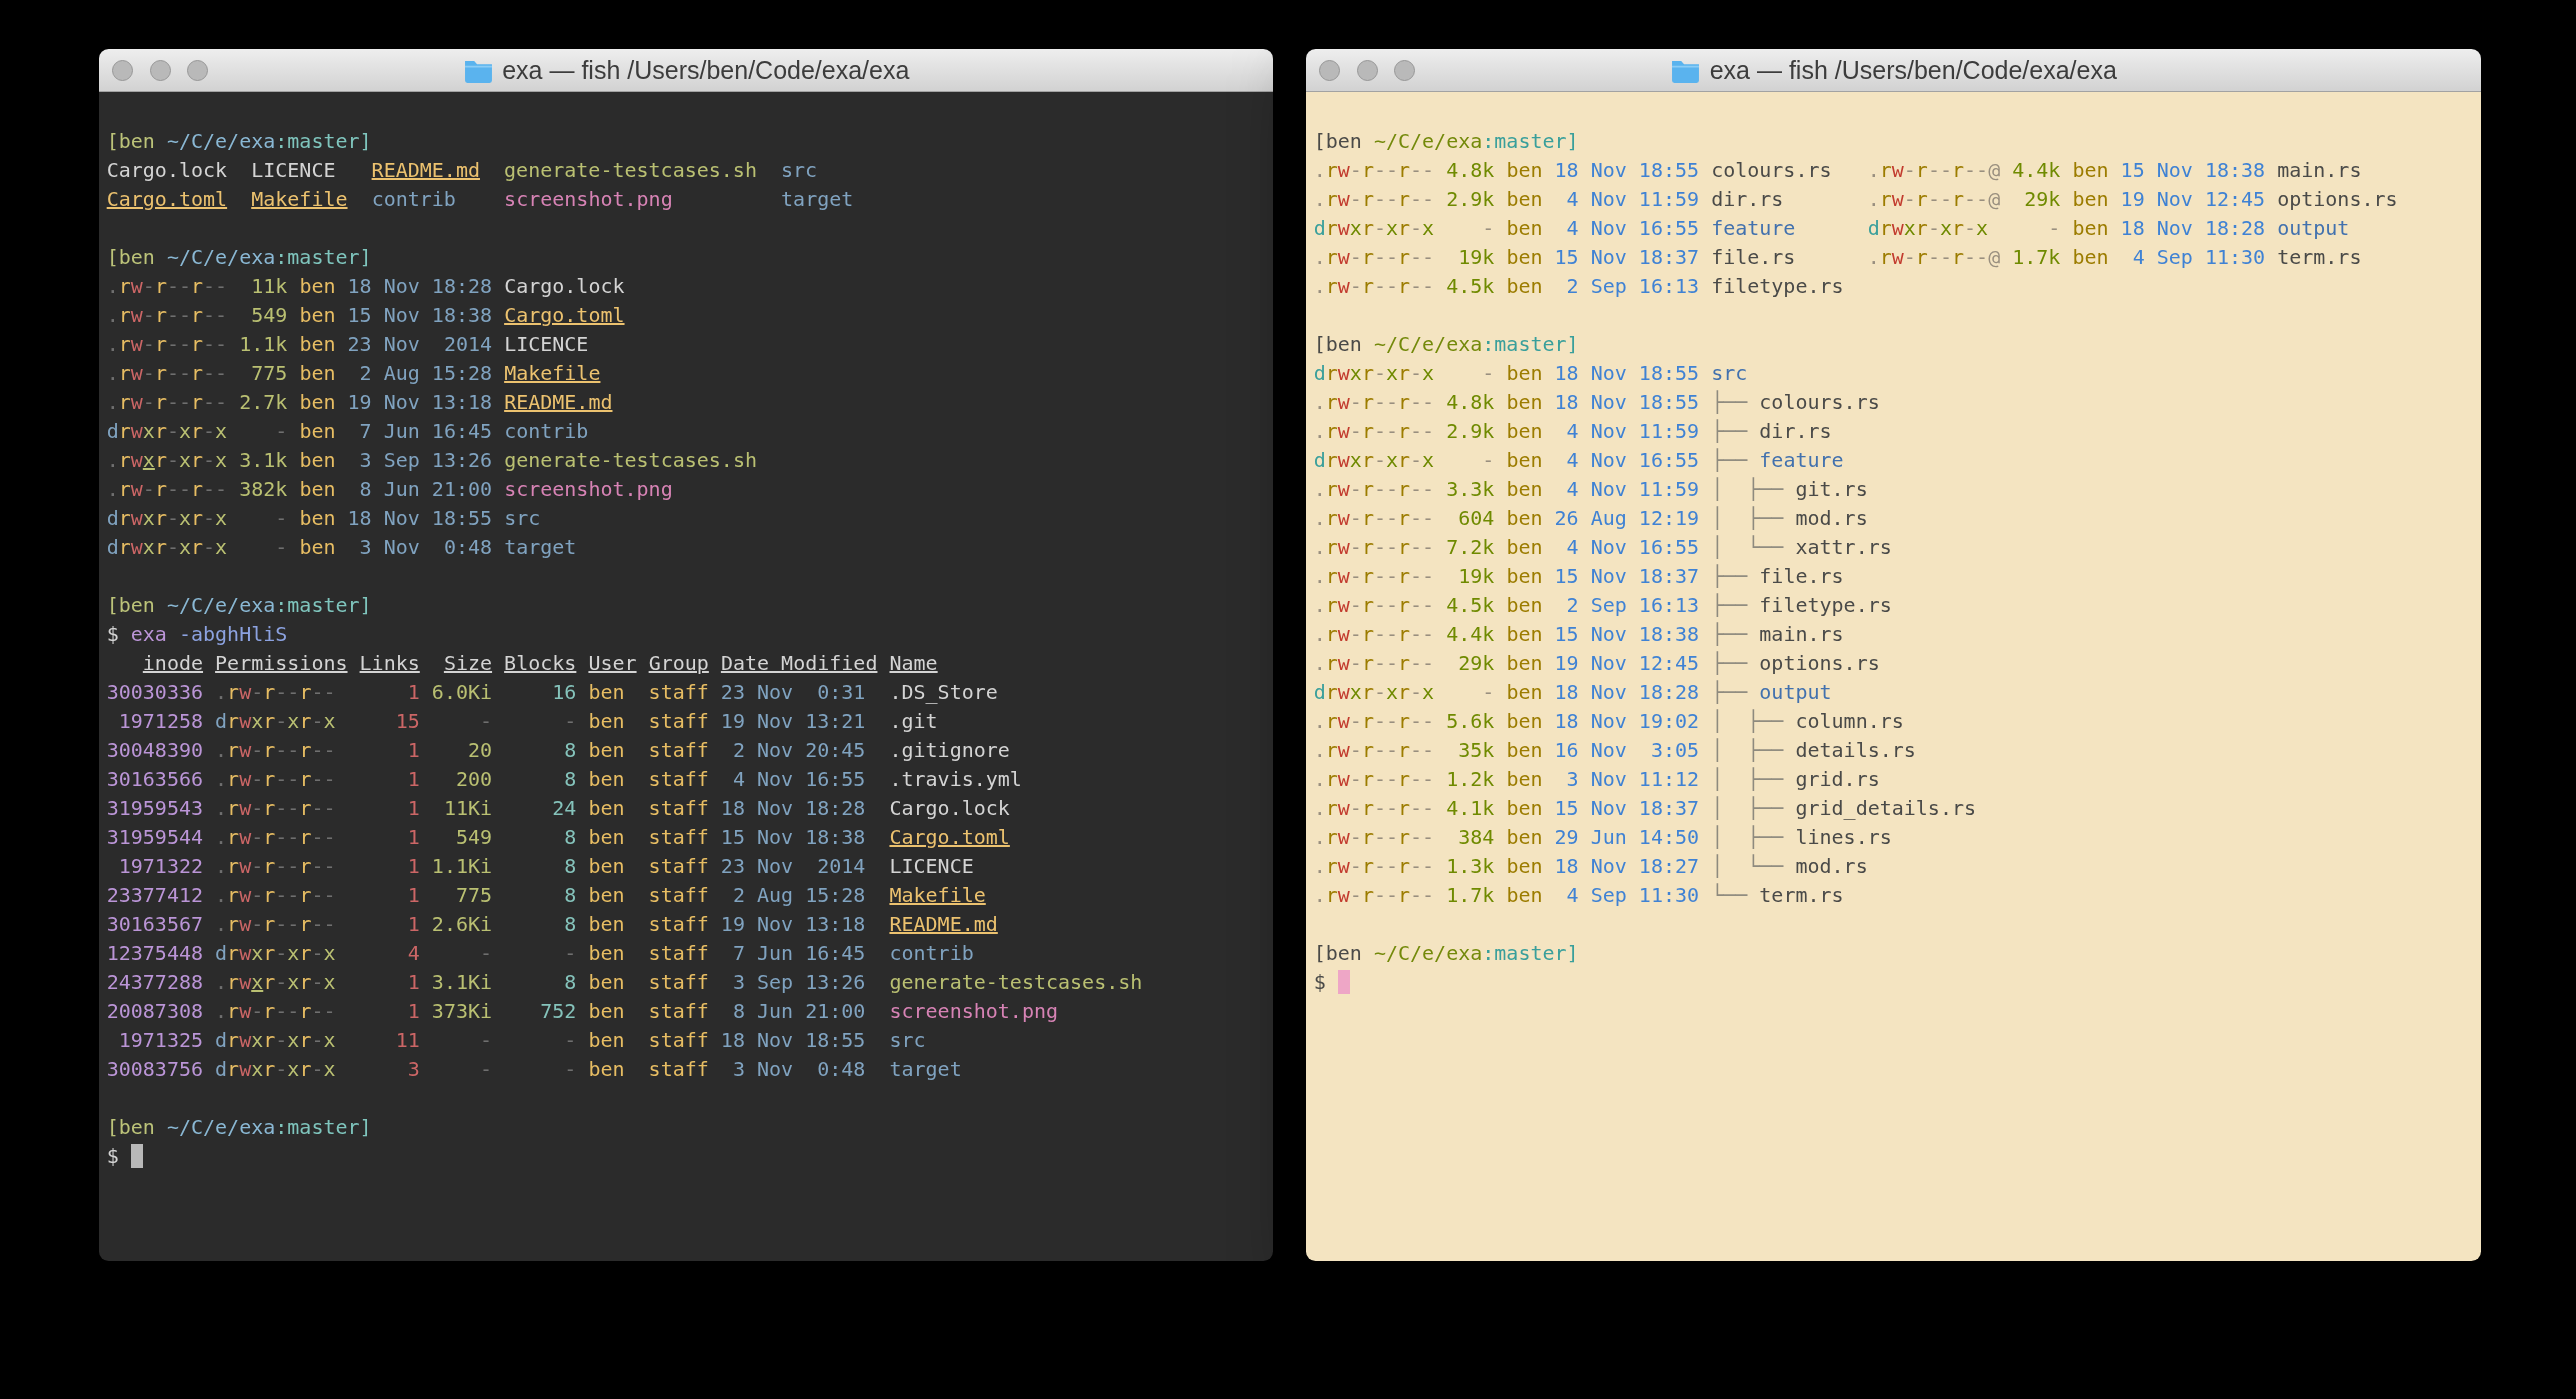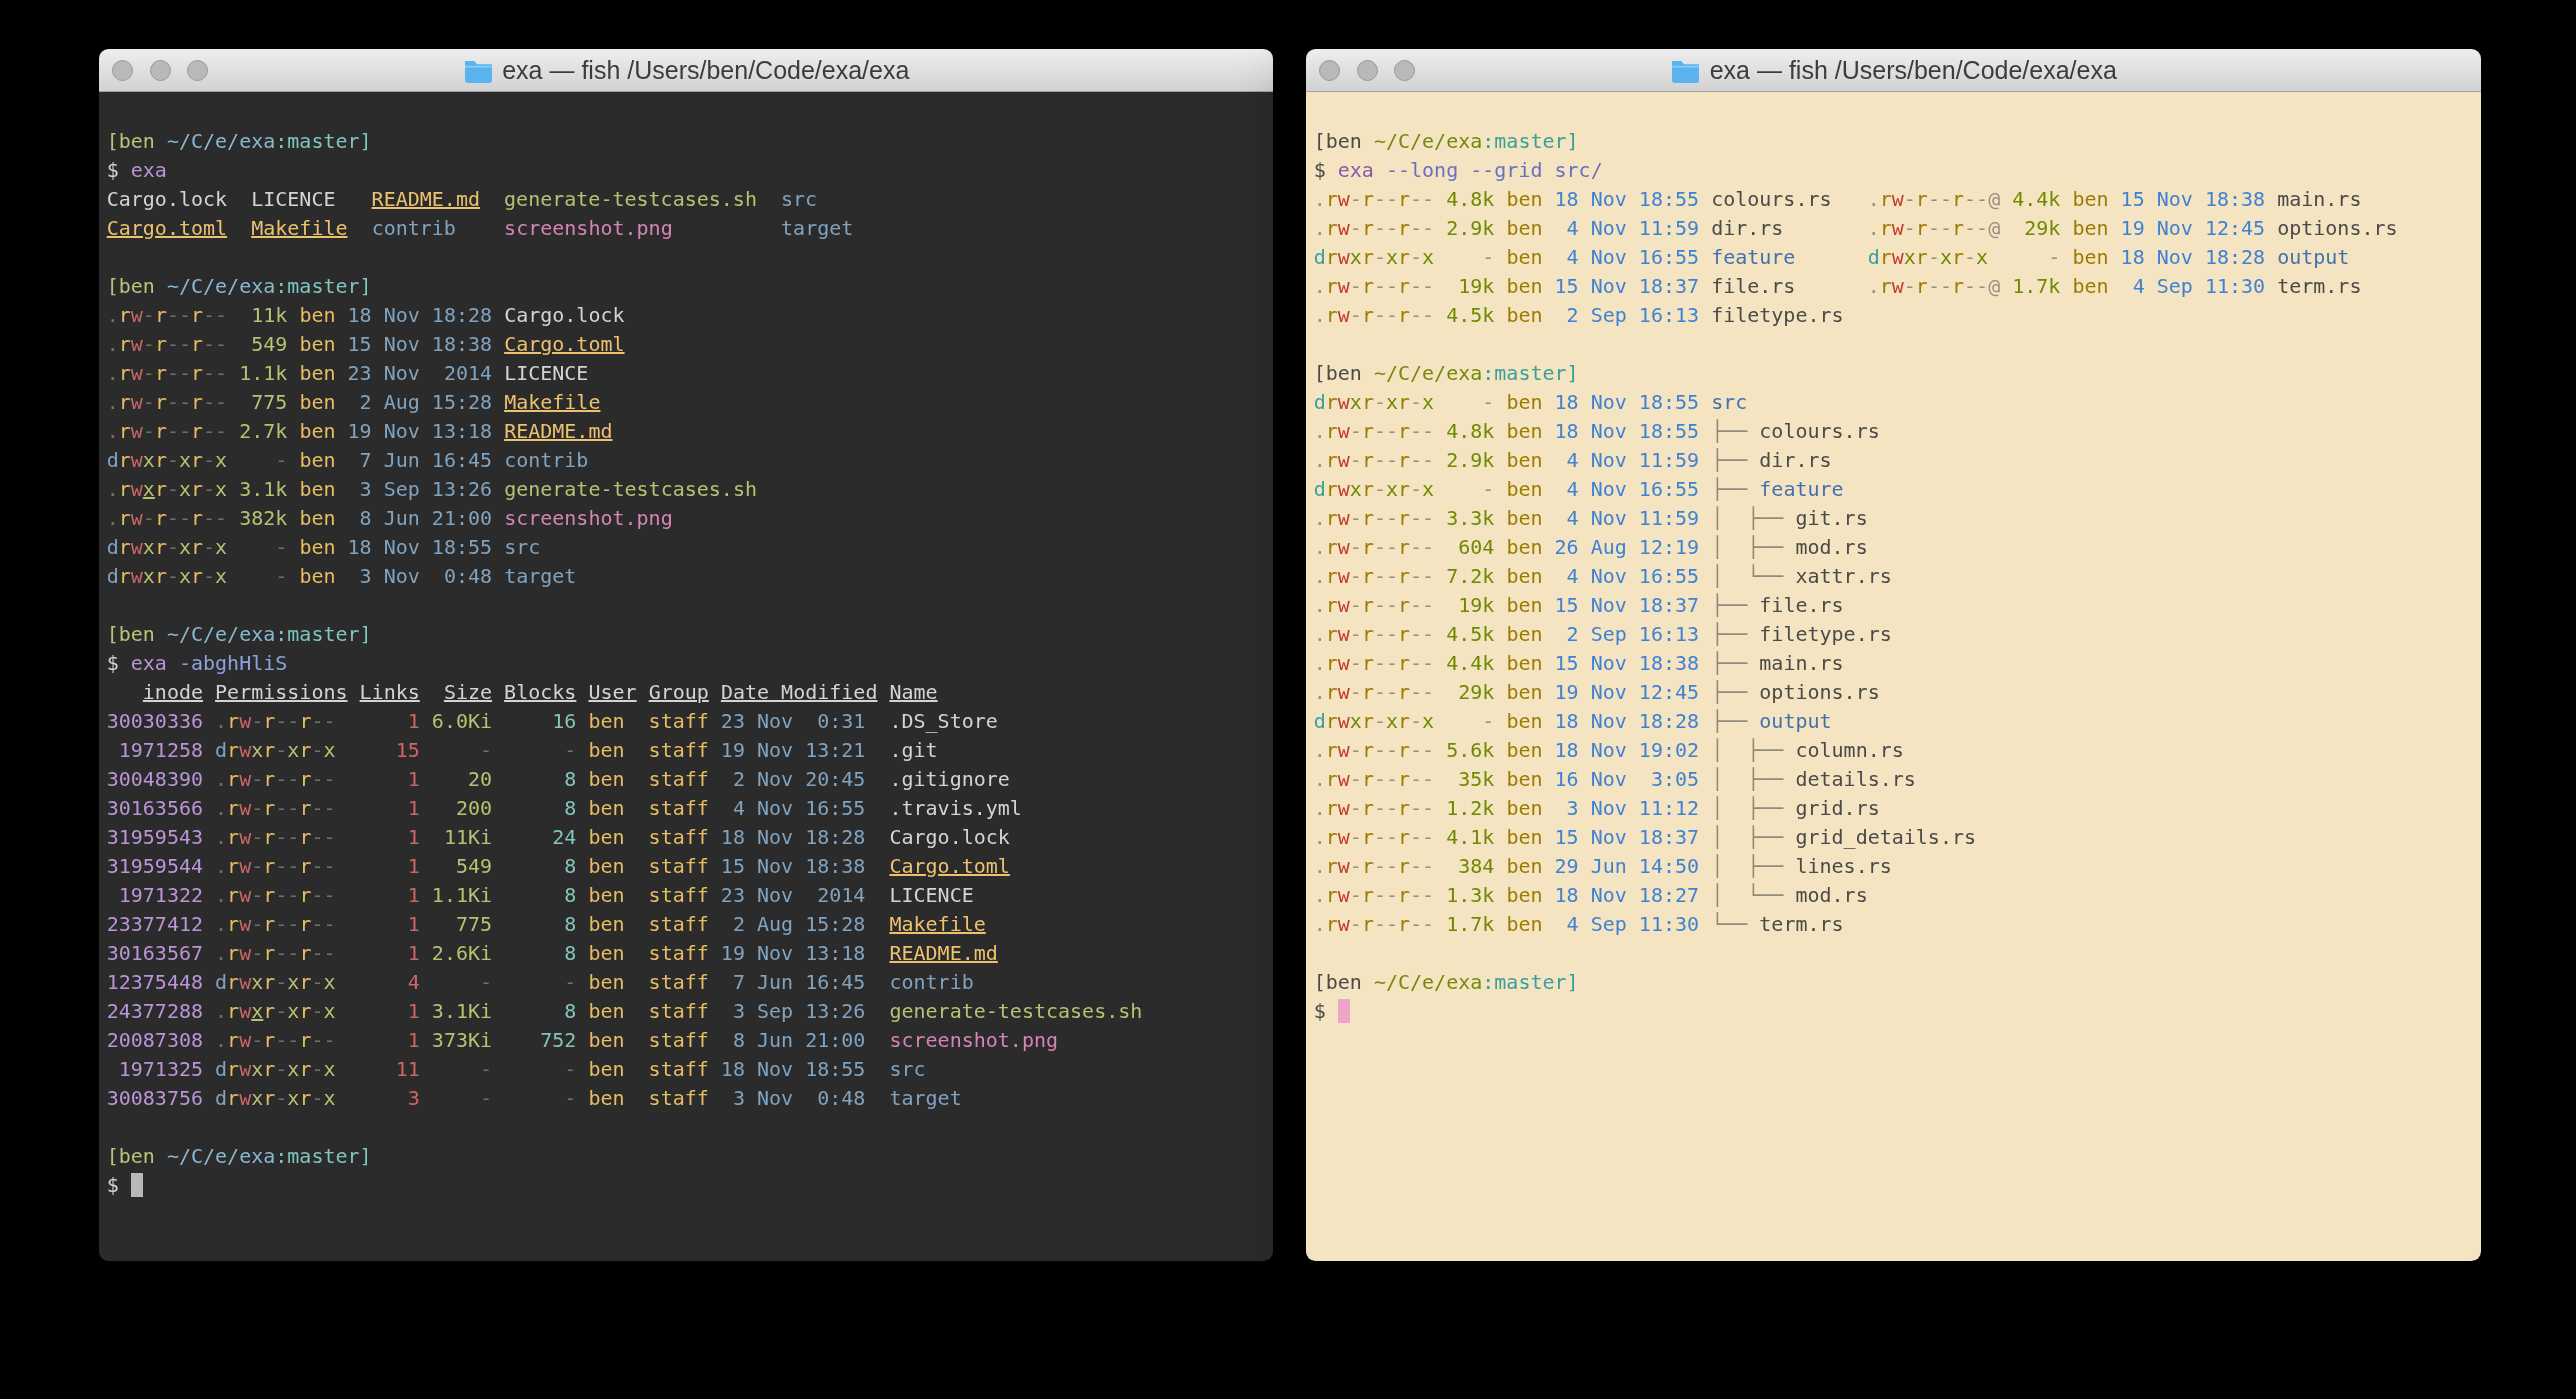--- a/index.html
+++ b/index.html
@@ -50,21 +50,20 @@
     <div class="titlewrap">
       <svg class="folder-svg" viewBox="0 0 32 26">
         <path d="M2 3 h9.5 l3 3.5 H30 a0 0 0 0 1 0 0 v17 a2.5 2.5 0 0 1 -2.5 2.5 h-23 A2.5 2.5 0 0 1 2 23.5 Z" fill="#5ab3ee"></path>
         <path d="M2 8 h28 v2 H2 Z" fill="#8ccdf6"></path>
       </svg>
       <span>exa — fish  /Users/ben/Code/exa/exa</span>
     </div>
   </div>
   <div class="term" id="term-left" style="background: rgb(43, 43, 43);">
       <div class="tline"><span style="color: rgb(188, 195, 121);">[ben </span><span style="color: rgb(138, 184, 212);">~/C/e/exa</span><span style="color: rgb(127, 197, 189);">:master]</span></div>
-      <div class="tline"><span style="color: rgb(212, 212, 212);">$ </span><span style="color: rgb(187, 149, 215);">exa</span></div>
       <div class="tline"><span style="color: rgb(212, 212, 212);">Cargo.lock  LICENCE   </span><span style="color: rgb(236, 194, 111); text-decoration: underline;">README.md</span><span style="color: rgb(212, 212, 212);">  </span><span style="color: rgb(186, 192, 114);">generate-testcases.sh</span><span style="color: rgb(212, 212, 212);">  </span><span style="color: rgb(128, 163, 192);">src</span></div>
       <div class="tline"><span style="color: rgb(236, 194, 111); text-decoration: underline;">Cargo.toml</span><span style="color: rgb(212, 212, 212);">  </span><span style="color: rgb(236, 194, 111); text-decoration: underline;">Makefile</span><span style="color: rgb(212, 212, 212);">  </span><span style="color: rgb(128, 163, 192);">contrib</span><span style="color: rgb(212, 212, 212);">    </span><span style="color: rgb(215, 131, 181);">screenshot.png</span><span style="color: rgb(212, 212, 212);">         </span><span style="color: rgb(128, 163, 192);">target</span></div>
       <div class="tline"></div>
       <div class="tline"><span style="color: rgb(188, 195, 121);">[ben </span><span style="color: rgb(138, 184, 212);">~/C/e/exa</span><span style="color: rgb(127, 197, 189);">:master]</span></div>
       <div class="tline"><span style="color: rgb(111, 111, 111);">.</span><span style="color: rgb(231, 189, 99);">r</span><span style="color: rgb(204, 102, 102);">w</span><span style="color: rgb(111, 111, 111);">-</span><span style="color: rgb(231, 189, 99);">r</span><span style="color: rgb(111, 111, 111);">--</span><span style="color: rgb(231, 189, 99);">r</span><span style="color: rgb(111, 111, 111);">--</span><span style="color: rgb(186, 192, 114);">  11k </span><span style="color: rgb(231, 189, 99);">ben </span><span style="color: rgb(128, 163, 192);">18 Nov 18:28 </span><span style="color: rgb(212, 212, 212);">Cargo.lock</span></div>
       <div class="tline"><span style="color: rgb(111, 111, 111);">.</span><span style="color: rgb(231, 189, 99);">r</span><span style="color: rgb(204, 102, 102);">w</span><span style="color: rgb(111, 111, 111);">-</span><span style="color: rgb(231, 189, 99);">r</span><span style="color: rgb(111, 111, 111);">--</span><span style="color: rgb(231, 189, 99);">r</span><span style="color: rgb(111, 111, 111);">--</span><span style="color: rgb(186, 192, 114);">  549 </span><span style="color: rgb(231, 189, 99);">ben </span><span style="color: rgb(128, 163, 192);">15 Nov 18:38 </span><span style="color: rgb(236, 194, 111); text-decoration: underline;">Cargo.toml</span></div>
       <div class="tline"><span style="color: rgb(111, 111, 111);">.</span><span style="color: rgb(231, 189, 99);">r</span><span style="color: rgb(204, 102, 102);">w</span><span style="color: rgb(111, 111, 111);">-</span><span style="color: rgb(231, 189, 99);">r</span><span style="color: rgb(111, 111, 111);">--</span><span style="color: rgb(231, 189, 99);">r</span><span style="color: rgb(111, 111, 111);">--</span><span style="color: rgb(186, 192, 114);"> 1.1k </span><span style="color: rgb(231, 189, 99);">ben </span><span style="color: rgb(128, 163, 192);">23 Nov  2014 </span><span style="color: rgb(212, 212, 212);">LICENCE</span></div>
       <div class="tline"><span style="color: rgb(111, 111, 111);">.</span><span style="color: rgb(231, 189, 99);">r</span><span style="color: rgb(204, 102, 102);">w</span><span style="color: rgb(111, 111, 111);">-</span><span style="color: rgb(231, 189, 99);">r</span><span style="color: rgb(111, 111, 111);">--</span><span style="color: rgb(231, 189, 99);">r</span><span style="color: rgb(111, 111, 111);">--</span><span style="color: rgb(186, 192, 114);">  775 </span><span style="color: rgb(231, 189, 99);">ben </span><span style="color: rgb(128, 163, 192);"> 2 Aug 15:28 </span><span style="color: rgb(236, 194, 111); text-decoration: underline;">Makefile</span></div>
       <div class="tline"><span style="color: rgb(111, 111, 111);">.</span><span style="color: rgb(231, 189, 99);">r</span><span style="color: rgb(204, 102, 102);">w</span><span style="color: rgb(111, 111, 111);">-</span><span style="color: rgb(231, 189, 99);">r</span><span style="color: rgb(111, 111, 111);">--</span><span style="color: rgb(231, 189, 99);">r</span><span style="color: rgb(111, 111, 111);">--</span><span style="color: rgb(186, 192, 114);"> 2.7k </span><span style="color: rgb(231, 189, 99);">ben </span><span style="color: rgb(128, 163, 192);">19 Nov 13:18 </span><span style="color: rgb(236, 194, 111); text-decoration: underline;">README.md</span></div>
       <div class="tline"><span style="color: rgb(128, 163, 192);">d</span><span style="color: rgb(231, 189, 99);">r</span><span style="color: rgb(204, 102, 102);">w</span><span style="color: rgb(186, 192, 114);">x</span><span style="color: rgb(231, 189, 99);">r</span><span style="color: rgb(111, 111, 111);">-</span><span style="color: rgb(186, 192, 114);">x</span><span style="color: rgb(231, 189, 99);">r</span><span style="color: rgb(111, 111, 111);">-</span><span style="color: rgb(186, 192, 114);">x</span><span style="color: rgb(111, 111, 111);">    - </span><span style="color: rgb(231, 189, 99);">ben </span><span style="color: rgb(128, 163, 192);"> 7 Jun 16:45 </span><span style="color: rgb(128, 163, 192);">contrib</span></div>
@@ -106,21 +105,20 @@
     <div class="titlewrap">
       <svg class="folder-svg" viewBox="0 0 32 26">
         <path d="M2 3 h9.5 l3 3.5 H30 a0 0 0 0 1 0 0 v17 a2.5 2.5 0 0 1 -2.5 2.5 h-23 A2.5 2.5 0 0 1 2 23.5 Z" fill="#5ab3ee"></path>
         <path d="M2 8 h28 v2 H2 Z" fill="#8ccdf6"></path>
       </svg>
       <span>exa — fish  /Users/ben/Code/exa/exa</span>
     </div>
   </div>
   <div class="term" id="term-right" style="background: rgb(244, 228, 193);">
       <div class="tline"><span style="color: rgb(74, 74, 72);">[ben </span><span style="color: rgb(115, 137, 10);">~/C/e/exa</span><span style="color: rgb(57, 159, 155);">:master]</span></div>
-      <div class="tline"><span style="color: rgb(74, 74, 72);">$ </span><span style="color: rgb(137, 89, 168);">exa</span><span style="color: rgb(74, 74, 72);"> </span><span style="color: rgb(106, 111, 192);">--long --grid src/</span></div>
       <div class="tline"><span style="color: rgb(153, 143, 127);">.</span><span style="color: rgb(156, 124, 0);">r</span><span style="color: rgb(194, 59, 46);">w</span><span style="color: rgb(153, 143, 127);">-</span><span style="color: rgb(156, 124, 0);">r</span><span style="color: rgb(153, 143, 127);">--</span><span style="color: rgb(156, 124, 0);">r</span><span style="color: rgb(153, 143, 127);">--</span><span style="color: rgb(111, 138, 0);"> 4.8k </span><span style="color: rgb(156, 124, 0);">ben </span><span style="color: rgb(63, 130, 212);">18 Nov 18:55 </span><span style="color: rgb(74, 74, 72);">colours.rs   </span><span style="color: rgb(153, 143, 127);">.</span><span style="color: rgb(156, 124, 0);">r</span><span style="color: rgb(194, 59, 46);">w</span><span style="color: rgb(153, 143, 127);">-</span><span style="color: rgb(156, 124, 0);">r</span><span style="color: rgb(153, 143, 127);">--</span><span style="color: rgb(156, 124, 0);">r</span><span style="color: rgb(153, 143, 127);">--</span><span style="color: rgb(153, 143, 127);">@</span><span style="color: rgb(111, 138, 0);"> 4.4k </span><span style="color: rgb(156, 124, 0);">ben </span><span style="color: rgb(63, 130, 212);">15 Nov 18:38 </span><span style="color: rgb(74, 74, 72);">main.rs</span></div>
       <div class="tline"><span style="color: rgb(153, 143, 127);">.</span><span style="color: rgb(156, 124, 0);">r</span><span style="color: rgb(194, 59, 46);">w</span><span style="color: rgb(153, 143, 127);">-</span><span style="color: rgb(156, 124, 0);">r</span><span style="color: rgb(153, 143, 127);">--</span><span style="color: rgb(156, 124, 0);">r</span><span style="color: rgb(153, 143, 127);">--</span><span style="color: rgb(111, 138, 0);"> 2.9k </span><span style="color: rgb(156, 124, 0);">ben </span><span style="color: rgb(63, 130, 212);"> 4 Nov 11:59 </span><span style="color: rgb(74, 74, 72);">dir.rs       </span><span style="color: rgb(153, 143, 127);">.</span><span style="color: rgb(156, 124, 0);">r</span><span style="color: rgb(194, 59, 46);">w</span><span style="color: rgb(153, 143, 127);">-</span><span style="color: rgb(156, 124, 0);">r</span><span style="color: rgb(153, 143, 127);">--</span><span style="color: rgb(156, 124, 0);">r</span><span style="color: rgb(153, 143, 127);">--</span><span style="color: rgb(153, 143, 127);">@</span><span style="color: rgb(111, 138, 0);">  29k </span><span style="color: rgb(156, 124, 0);">ben </span><span style="color: rgb(63, 130, 212);">19 Nov 12:45 </span><span style="color: rgb(74, 74, 72);">options.rs</span></div>
       <div class="tline"><span style="color: rgb(57, 159, 155);">d</span><span style="color: rgb(156, 124, 0);">r</span><span style="color: rgb(194, 59, 46);">w</span><span style="color: rgb(111, 138, 0);">x</span><span style="color: rgb(156, 124, 0);">r</span><span style="color: rgb(153, 143, 127);">-</span><span style="color: rgb(111, 138, 0);">x</span><span style="color: rgb(156, 124, 0);">r</span><span style="color: rgb(153, 143, 127);">-</span><span style="color: rgb(111, 138, 0);">x</span><span style="color: rgb(153, 143, 127);">    - </span><span style="color: rgb(156, 124, 0);">ben </span><span style="color: rgb(63, 130, 212);"> 4 Nov 16:55 </span><span style="color: rgb(66, 113, 174);">feature</span><span style="color: rgb(74, 74, 72);">      </span><span style="color: rgb(57, 159, 155);">d</span><span style="color: rgb(156, 124, 0);">r</span><span style="color: rgb(194, 59, 46);">w</span><span style="color: rgb(111, 138, 0);">x</span><span style="color: rgb(156, 124, 0);">r</span><span style="color: rgb(153, 143, 127);">-</span><span style="color: rgb(111, 138, 0);">x</span><span style="color: rgb(156, 124, 0);">r</span><span style="color: rgb(153, 143, 127);">-</span><span style="color: rgb(111, 138, 0);">x</span><span style="color: rgb(153, 143, 127);">     - </span><span style="color: rgb(156, 124, 0);">ben </span><span style="color: rgb(63, 130, 212);">18 Nov 18:28 </span><span style="color: rgb(66, 113, 174);">output</span></div>
       <div class="tline"><span style="color: rgb(153, 143, 127);">.</span><span style="color: rgb(156, 124, 0);">r</span><span style="color: rgb(194, 59, 46);">w</span><span style="color: rgb(153, 143, 127);">-</span><span style="color: rgb(156, 124, 0);">r</span><span style="color: rgb(153, 143, 127);">--</span><span style="color: rgb(156, 124, 0);">r</span><span style="color: rgb(153, 143, 127);">--</span><span style="color: rgb(111, 138, 0);">  19k </span><span style="color: rgb(156, 124, 0);">ben </span><span style="color: rgb(63, 130, 212);">15 Nov 18:37 </span><span style="color: rgb(74, 74, 72);">file.rs      </span><span style="color: rgb(153, 143, 127);">.</span><span style="color: rgb(156, 124, 0);">r</span><span style="color: rgb(194, 59, 46);">w</span><span style="color: rgb(153, 143, 127);">-</span><span style="color: rgb(156, 124, 0);">r</span><span style="color: rgb(153, 143, 127);">--</span><span style="color: rgb(156, 124, 0);">r</span><span style="color: rgb(153, 143, 127);">--</span><span style="color: rgb(153, 143, 127);">@</span><span style="color: rgb(111, 138, 0);"> 1.7k </span><span style="color: rgb(156, 124, 0);">ben </span><span style="color: rgb(63, 130, 212);"> 4 Sep 11:30 </span><span style="color: rgb(74, 74, 72);">term.rs</span></div>
       <div class="tline"><span style="color: rgb(153, 143, 127);">.</span><span style="color: rgb(156, 124, 0);">r</span><span style="color: rgb(194, 59, 46);">w</span><span style="color: rgb(153, 143, 127);">-</span><span style="color: rgb(156, 124, 0);">r</span><span style="color: rgb(153, 143, 127);">--</span><span style="color: rgb(156, 124, 0);">r</span><span style="color: rgb(153, 143, 127);">--</span><span style="color: rgb(111, 138, 0);"> 4.5k </span><span style="color: rgb(156, 124, 0);">ben </span><span style="color: rgb(63, 130, 212);"> 2 Sep 16:13 </span><span style="color: rgb(74, 74, 72);">filetype.rs</span></div>
       <div class="tline"></div>
       <div class="tline"><span style="color: rgb(74, 74, 72);">[ben </span><span style="color: rgb(115, 137, 10);">~/C/e/exa</span><span style="color: rgb(57, 159, 155);">:master]</span></div>
       <div class="tline"><span style="color: rgb(57, 159, 155);">d</span><span style="color: rgb(156, 124, 0);">r</span><span style="color: rgb(194, 59, 46);">w</span><span style="color: rgb(111, 138, 0);">x</span><span style="color: rgb(156, 124, 0);">r</span><span style="color: rgb(153, 143, 127);">-</span><span style="color: rgb(111, 138, 0);">x</span><span style="color: rgb(156, 124, 0);">r</span><span style="color: rgb(153, 143, 127);">-</span><span style="color: rgb(111, 138, 0);">x</span><span style="color: rgb(153, 143, 127);">    - </span><span style="color: rgb(156, 124, 0);">ben </span><span style="color: rgb(63, 130, 212);">18 Nov 18:55 </span><span style="color: rgb(66, 113, 174);">src</span></div>
       <div class="tline"><span style="color: rgb(153, 143, 127);">.</span><span style="color: rgb(156, 124, 0);">r</span><span style="color: rgb(194, 59, 46);">w</span><span style="color: rgb(153, 143, 127);">-</span><span style="color: rgb(156, 124, 0);">r</span><span style="color: rgb(153, 143, 127);">--</span><span style="color: rgb(156, 124, 0);">r</span><span style="color: rgb(153, 143, 127);">--</span><span style="color: rgb(111, 138, 0);"> 4.8k </span><span style="color: rgb(156, 124, 0);">ben </span><span style="color: rgb(63, 130, 212);">18 Nov 18:55 </span><span style="color: rgb(142, 138, 126);">├── </span><span style="color: rgb(74, 74, 72);">colours.rs</span></div>
       <div class="tline"><span style="color: rgb(153, 143, 127);">.</span><span style="color: rgb(156, 124, 0);">r</span><span style="color: rgb(194, 59, 46);">w</span><span style="color: rgb(153, 143, 127);">-</span><span style="color: rgb(156, 124, 0);">r</span><span style="color: rgb(153, 143, 127);">--</span><span style="color: rgb(156, 124, 0);">r</span><span style="color: rgb(153, 143, 127);">--</span><span style="color: rgb(111, 138, 0);"> 2.9k </span><span style="color: rgb(156, 124, 0);">ben </span><span style="color: rgb(63, 130, 212);"> 4 Nov 11:59 </span><span style="color: rgb(142, 138, 126);">├── </span><span style="color: rgb(74, 74, 72);">dir.rs</span></div>

